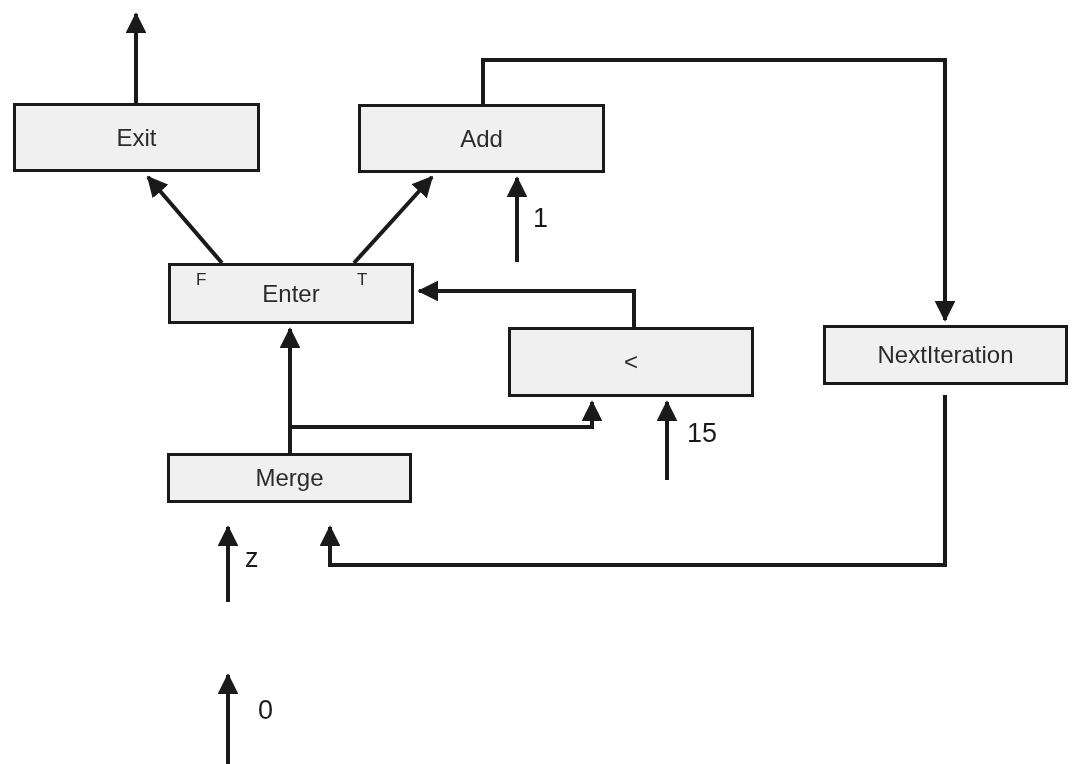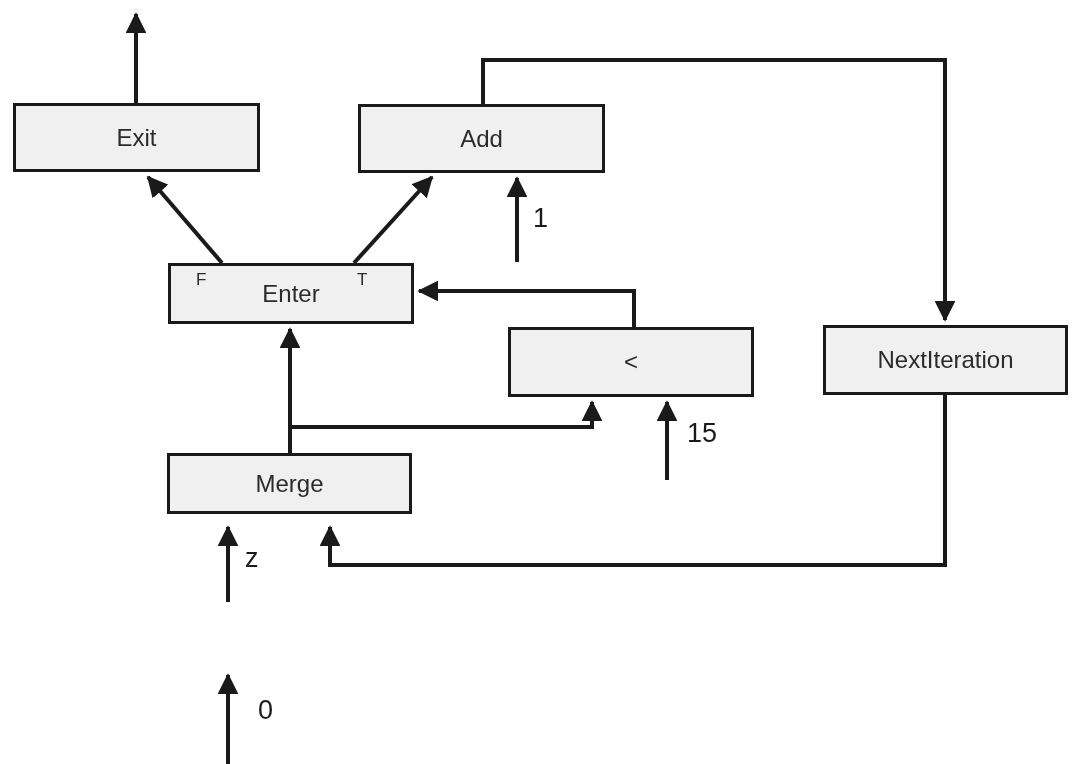--- a/index.html
+++ b/index.html
@@ -106,25 +106,25 @@
   </div>
 
   <div class="node-box" style="left:168px; top:263px; width:246px; height:61px;">
     <span class="node-label">Enter</span>
   </div>
 
   <div class="node-box" style="left:508px; top:327px; width:246px; height:70px;">
     <span class="node-label">&lt;</span>
   </div>
 
-  <div class="node-box" style="left:823px; top:325px; width:245px; height:70px;">
+  <div class="node-box" style="left:823px; top:325px; width:245px; height:60px;">
     <span class="node-label">NextIteration</span>
   </div>
 
-  <div class="node-box" style="left:167px; top:453px; width:245px; height:61px;text-align:right;">
+  <div class="node-box" style="left:167px; top:453px; width:245px; height:50px;text-align:right;">
     <span class="node-label">Merge</span>
   </div>
 
 
   <span class="port-label" style="left:196px; top:271px;">F</span>
 
   <span class="port-label" style="left:357px; top:271px;">T</span>
 
   <span class="edge-label" style="left:533px; top:205px;">1</span>
 

